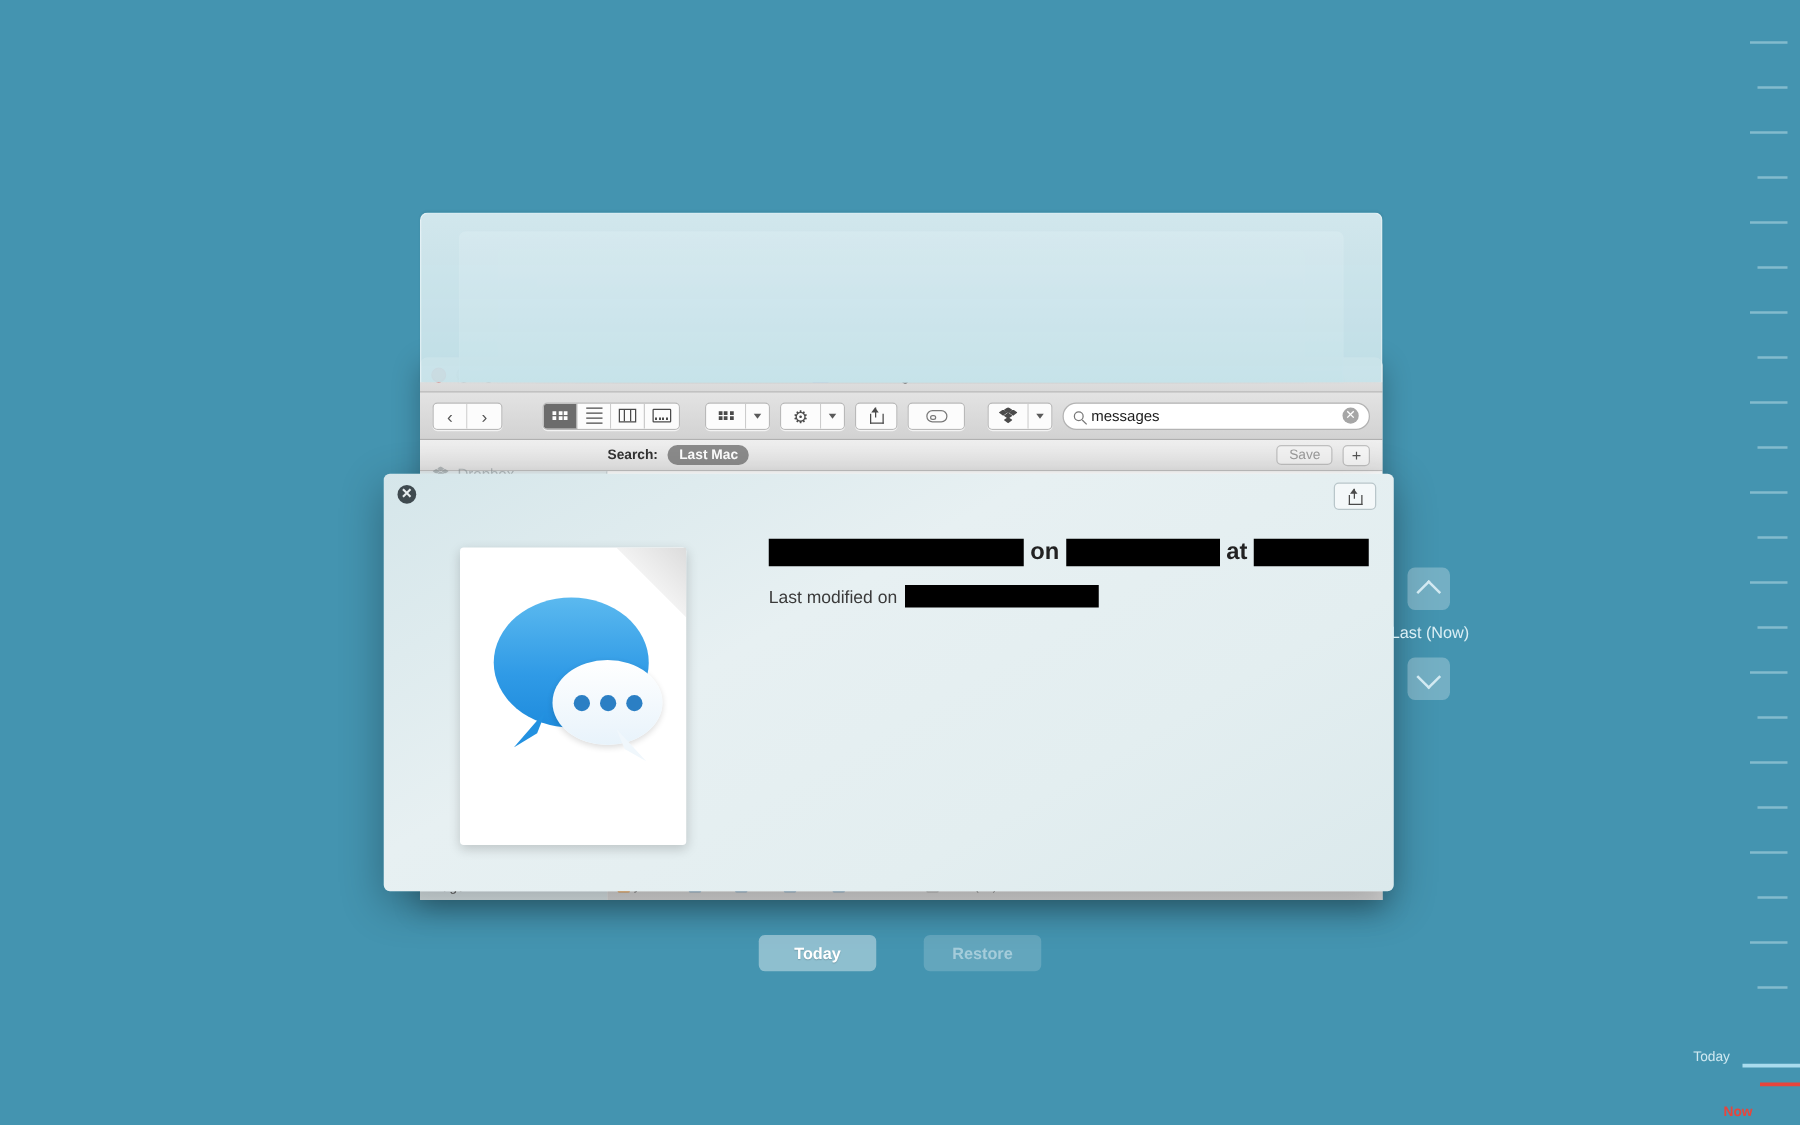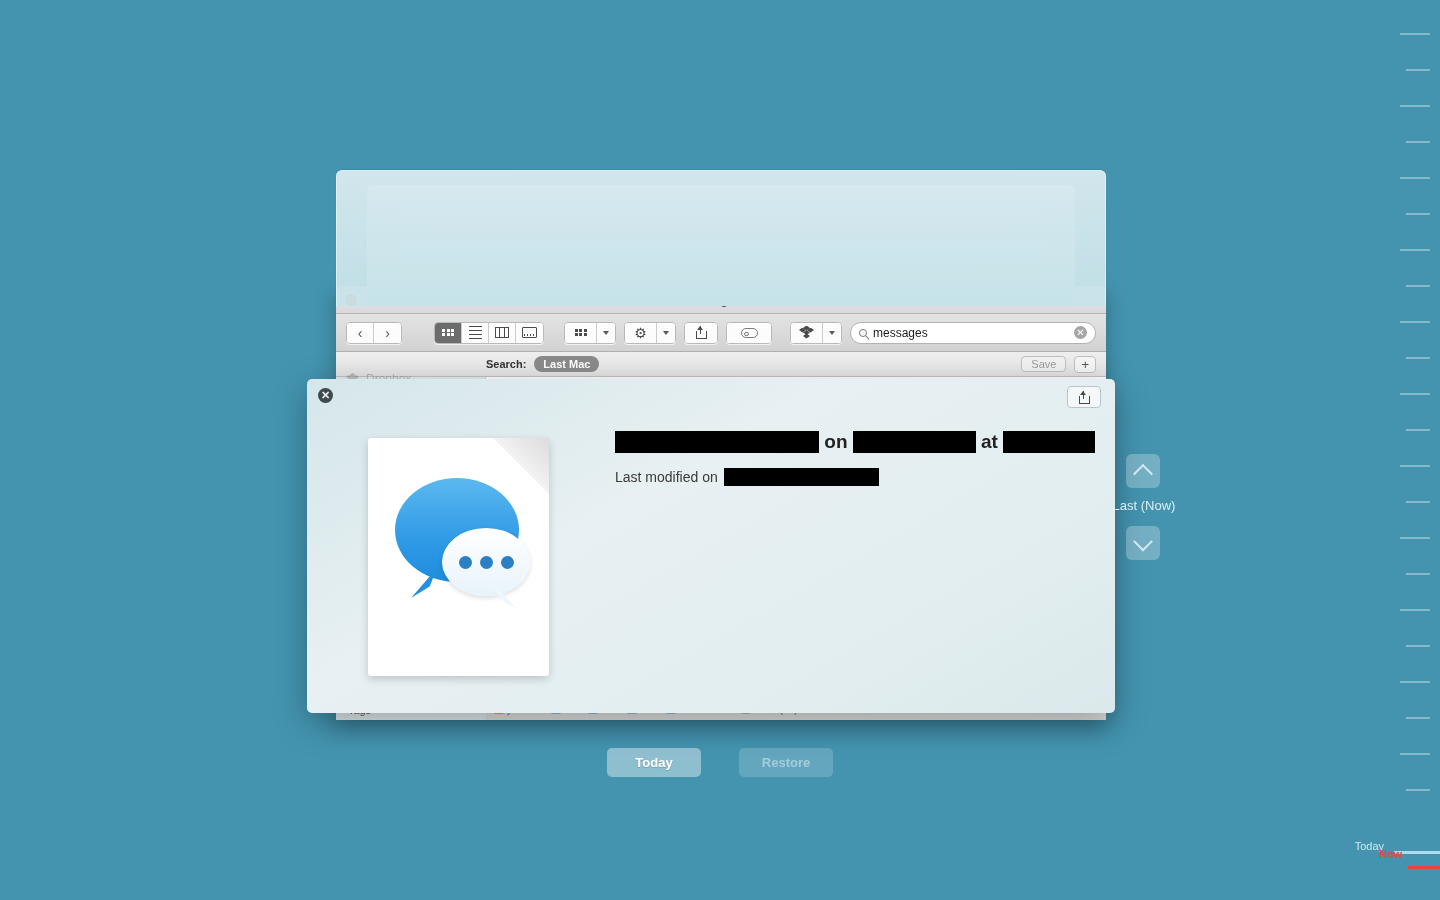--- a/index.html
+++ b/index.html
@@ -535,21 +535,21 @@
 </div>
 
 <div id="btnrow">
   <div class="tmbtn" id="btn-cancel">Today</div>
   <div class="tmbtn" id="btn-restore">Restore</div>
 </div>
 
 <div id="timeline">
   <div id="tl-today" style="top: 840px; text-align: center;">Today</div>
   <div id="tl-today-line" style="top: 851px;"></div>
-  <div id="tl-now" style="top: 848px;">Now</div>
+  <div id="tl-now" style="top: 884px;">Now</div>
   <div id="tl-now-line" style="top: 866px;"></div>
 <div class="tick" style="top: 33px; width: 30px;"></div>
     <div class="tick" style="top: 69px; width: 24px;"></div>
     <div class="tick" style="top: 105px; width: 30px;"></div>
     <div class="tick" style="top: 141px; width: 24px;"></div>
     <div class="tick" style="top: 177px; width: 30px;"></div>
     <div class="tick" style="top: 213px; width: 24px;"></div>
     <div class="tick" style="top: 249px; width: 30px;"></div>
     <div class="tick" style="top: 285px; width: 24px;"></div>
     <div class="tick" style="top: 321px; width: 30px;"></div>

